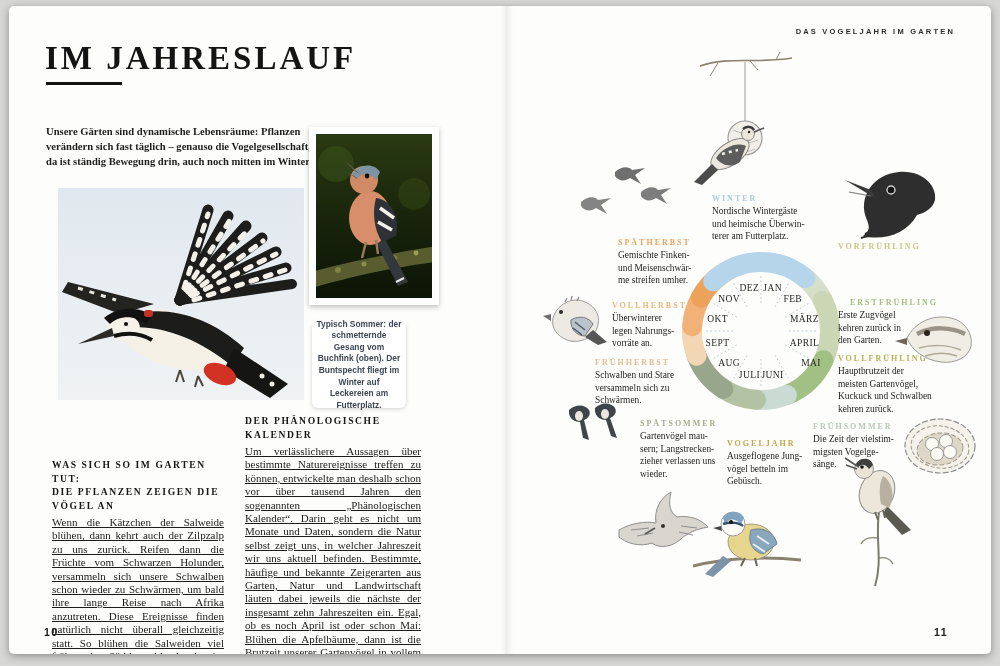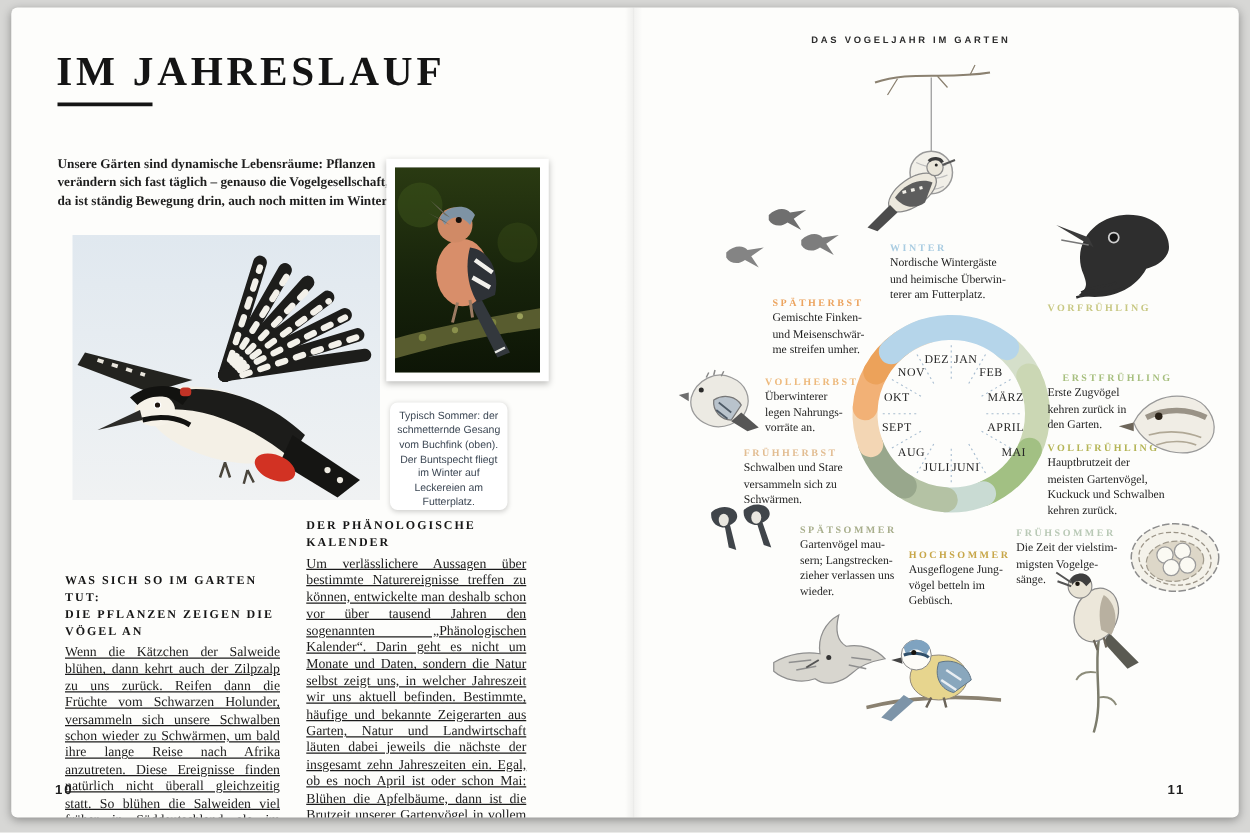--- a/index.html
+++ b/index.html
@@ -37,21 +37,21 @@
   }
   .photo-framed{
     position:absolute;left:300px;top:121px;width:130px;height:178px;
     background:#fff;box-shadow:0 2px 5px rgba(0,0,0,.25);
     padding:7px;box-sizing:border-box;
   }
   .photo-framed .inner{width:100%;height:100%;overflow:hidden;background:#1e2b11;}
   .caption-card{
     position:absolute;left:303px;top:316px;width:94px;height:86px;
     background:#fff;border-radius:6px;box-shadow:0 1px 4px rgba(0,0,0,.18);
-    display:flex;align-items:flex-end;justify-content:center;
+    display:flex;align-items:center;justify-content:center;font-weight:bold;
   }
   .caption-card .cap{
     font-family:"Liberation Sans",sans-serif;
     font-size:8.4px;line-height:11.6px;color:#3c4754;text-align:center;width:86px;
   }
   .col{position:absolute;top:408px;}
   .col1{left:43px;width:172px;margin-top:44px;}
   .col2{left:236px;width:176px;}
   .col-heading{
     font-size:9.6px;font-weight:bold;letter-spacing:1.6px;line-height:13.5px;
@@ -62,21 +62,21 @@
   }
   .pageno{
     position:absolute;top:620px;
     font-family:"Liberation Sans",sans-serif;font-weight:bold;
     font-size:10.5px;letter-spacing:1.5px;color:#202020;
   }
   .pageno.left{left:35px;}
   .pageno.right{left:925px;}
   
   .running-title{
-    position:absolute;left:640px;top:21px;width:306px;text-align:left;
+    position:absolute;left:640px;top:21px;width:306px;text-align:right;
     font-family:"Liberation Sans",sans-serif;font-size:7.5px;font-weight:bold;
     letter-spacing:2.2px;color:#2c2c2c;
   }
   .calendar{position:absolute;left:667px;top:240px;width:170px;height:170px;}
   .calendar svg{position:absolute;left:0;top:0;}
   .month{
     position:absolute;transform:translate(-50%,-50%);
     font-size:9.5px;letter-spacing:.4px;color:#262626;white-space:nowrap;
   }
   .season{position:absolute;}
@@ -287,21 +287,21 @@
 kehren zurück.</div>
     </div>
     <div class="season" style="left:631px;top:413px;width:114px">
       <div class="s-label" style="color: rgb(168, 174, 140);">SPÄTSOMMER</div>
       <div class="s-text">Gartenvögel mau-
 sern; Langstrecken-
 zieher verlassen uns
 wieder.</div>
     </div>
     <div class="season" style="left:718px;top:433px;width:110px">
-      <div class="s-label" style="color: rgb(199, 166, 72);">HOCHSOMMER</div>
+      <div class="s-label" style="color: rgb(199, 166, 72);">VOGELJAHR</div>
       <div class="s-text">Ausgeflogene Jung-
 vögel betteln im
 Gebüsch.</div>
     </div>
     <div class="season" style="left:804px;top:416px;width:110px">
       <div class="s-label" style="color: rgb(185, 201, 182);">FRÜHSOMMER</div>
       <div class="s-text">Die Zeit der vielstim-
 migsten Vogelge-
 sänge.</div>
     </div>

